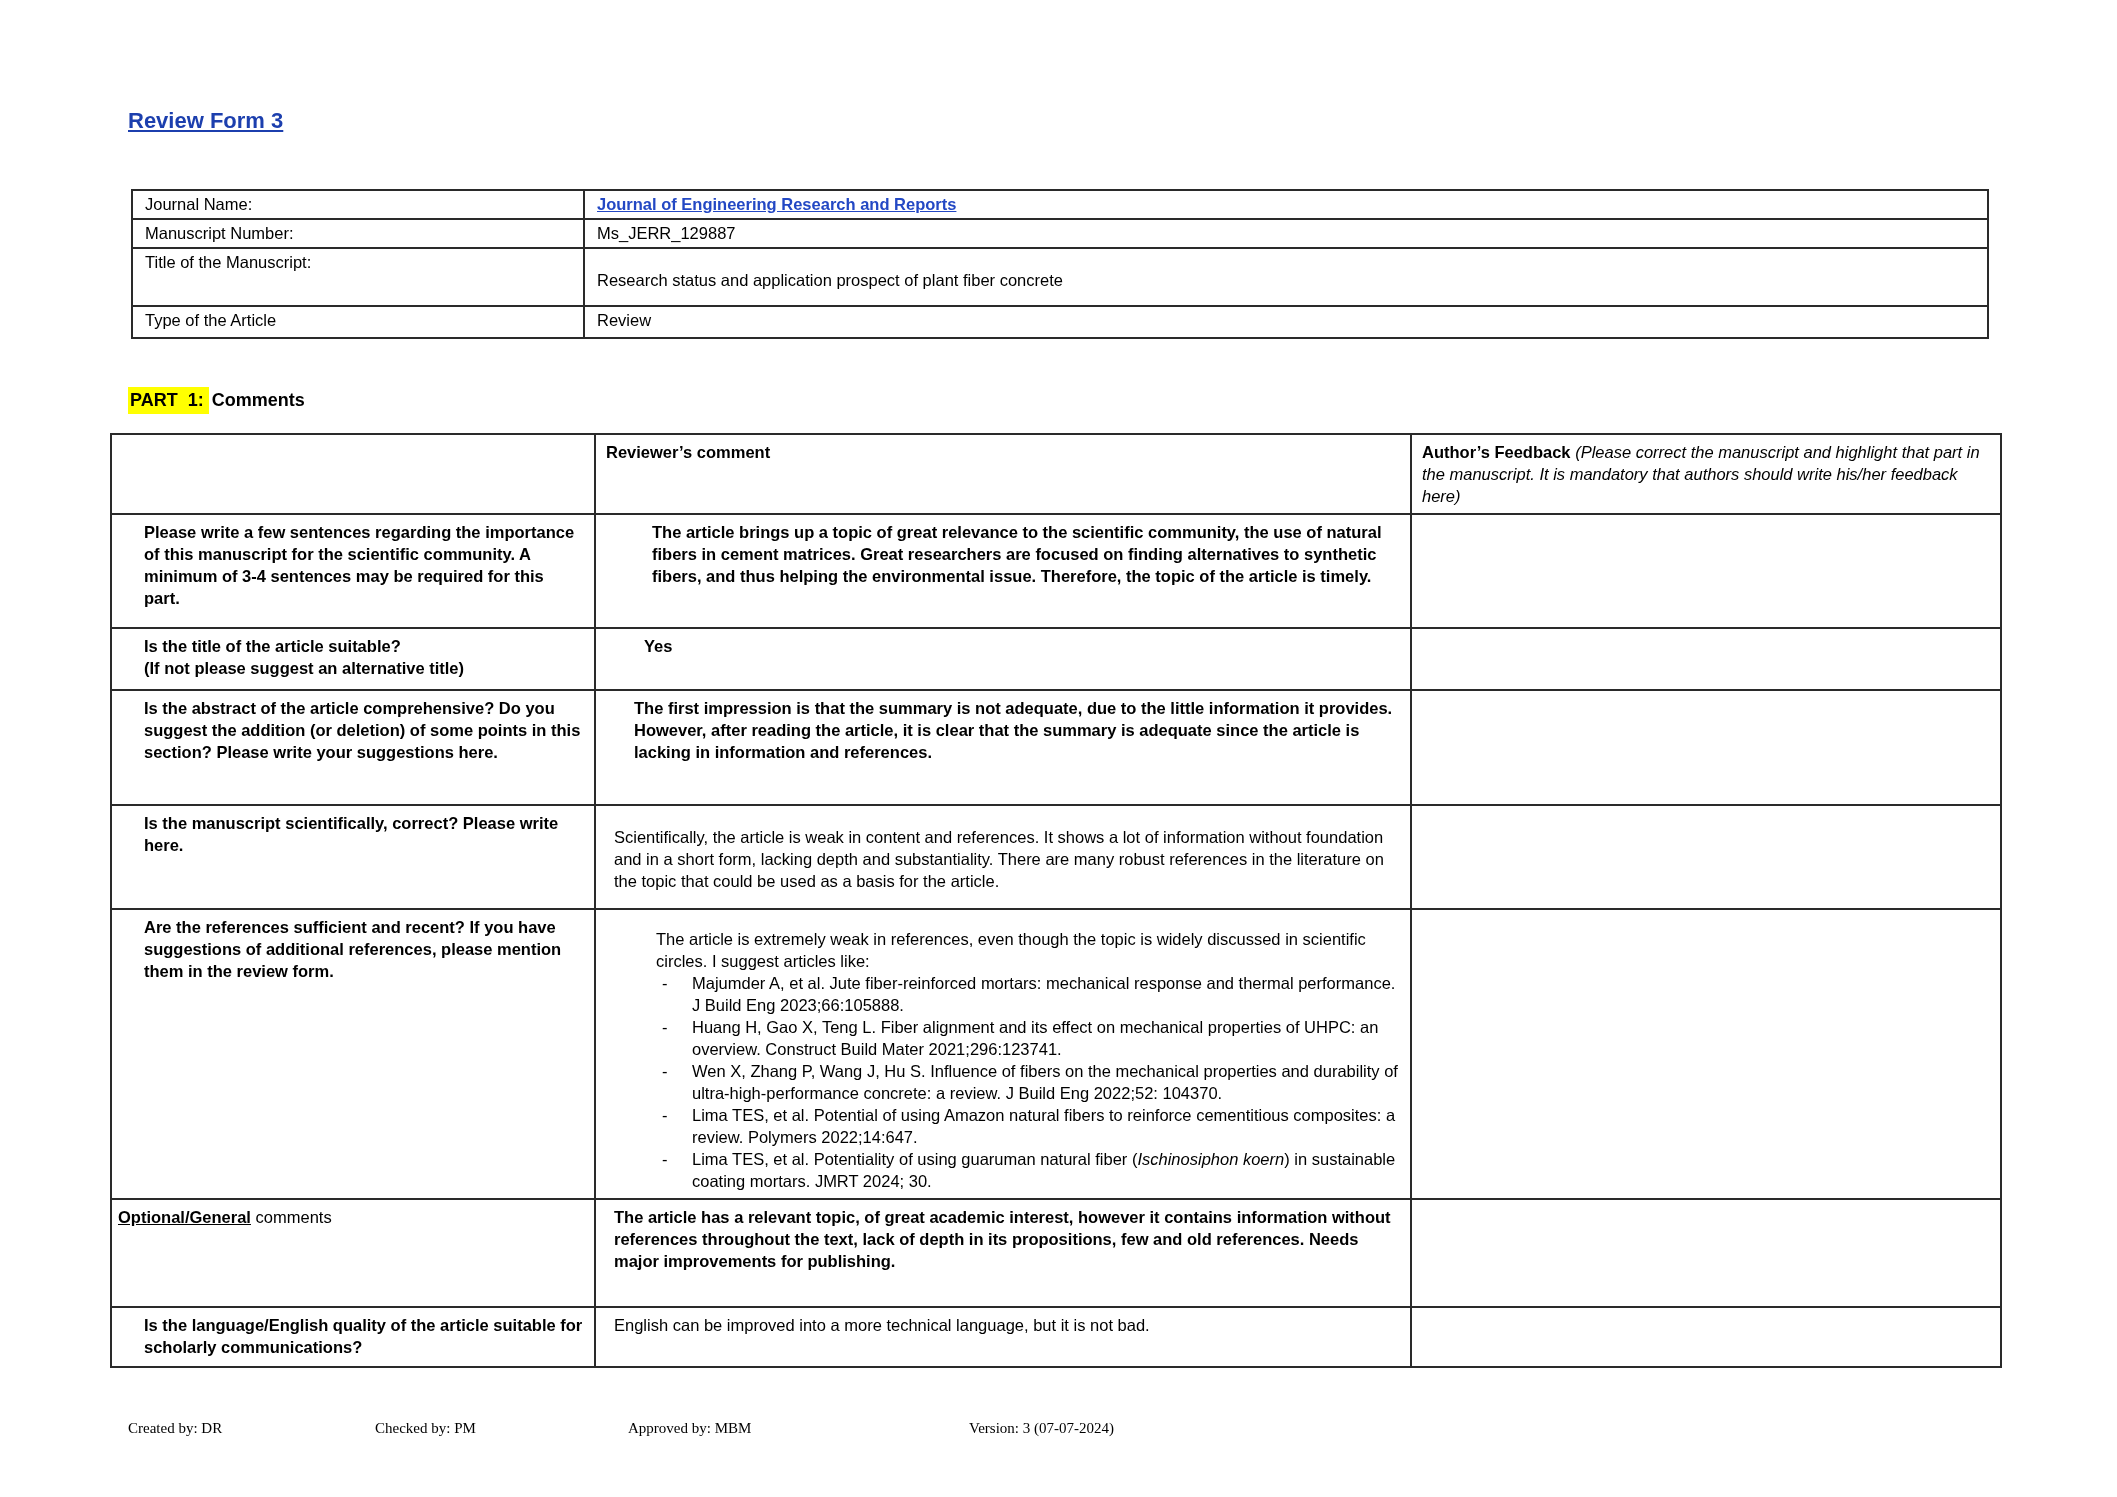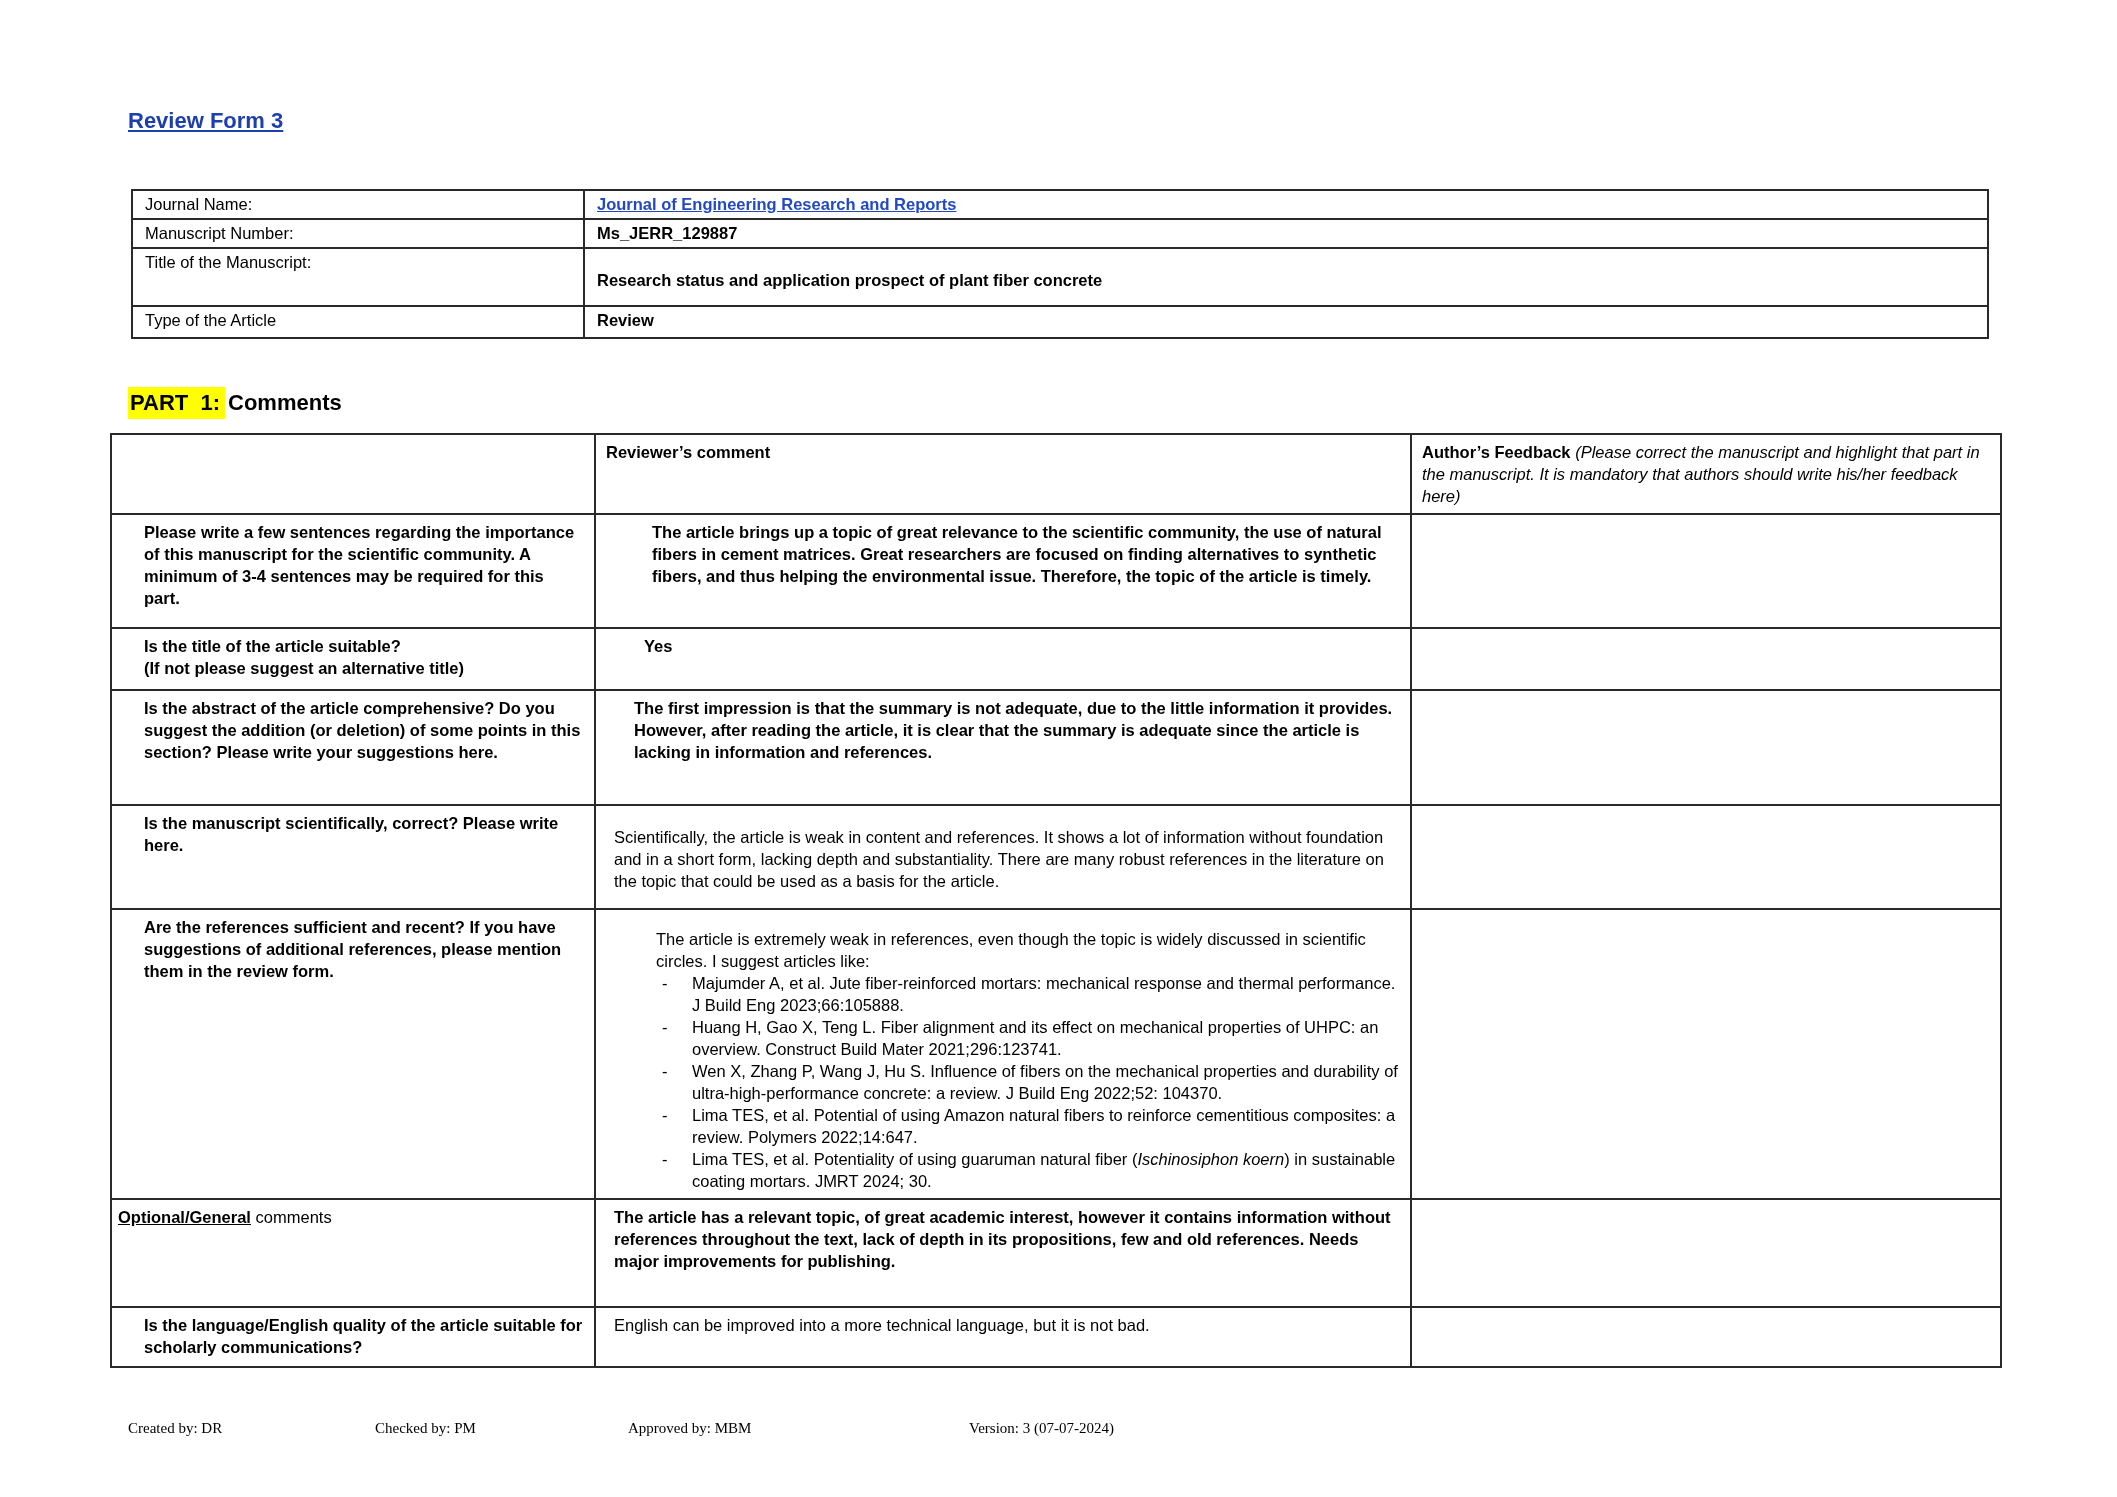--- a/index.html
+++ b/index.html
@@ -36,35 +36,35 @@
     font-size: 16.5px;
     line-height: 21px;
   }
   .info-table td {
     border: 2px solid #2a2a2a;
     padding: 3px 12px;
     vertical-align: top;
     overflow: hidden;
   }
   .info-table col.c-label { width: 452px; }
-  .info-value { font-weight: bold; }
+  .info-value { font-weight: normal; }
   td.v-mid { vertical-align: middle; padding-top: 10px; }
   .journal-link {
     font-weight: bold;
     color: #2348c4;
     text-decoration: underline;
     cursor: pointer;
   }
 
   
   .part-heading {
     position: absolute;
     left: 128px;
     top: 390px;
-    font-size: 22px;
+    font-size: 18px;
     font-weight: bold;
   }
   .part-hl {
     background: #ffff00;
     white-space: pre;
     padding: 3px 5px 4px 2px;
   }
   .part-rest { padding-left: 3px; }
 
   

